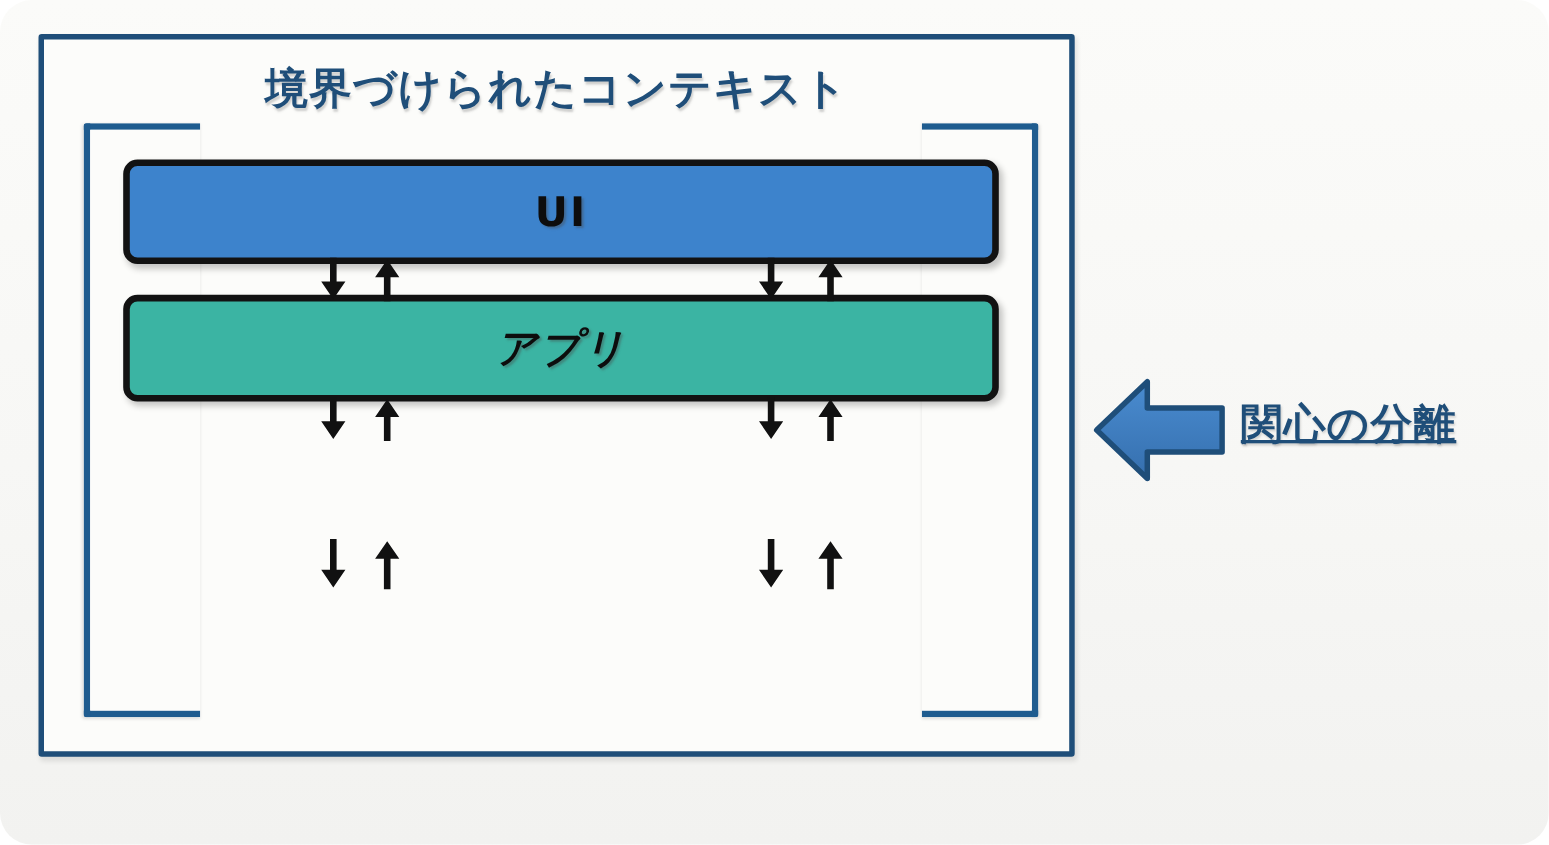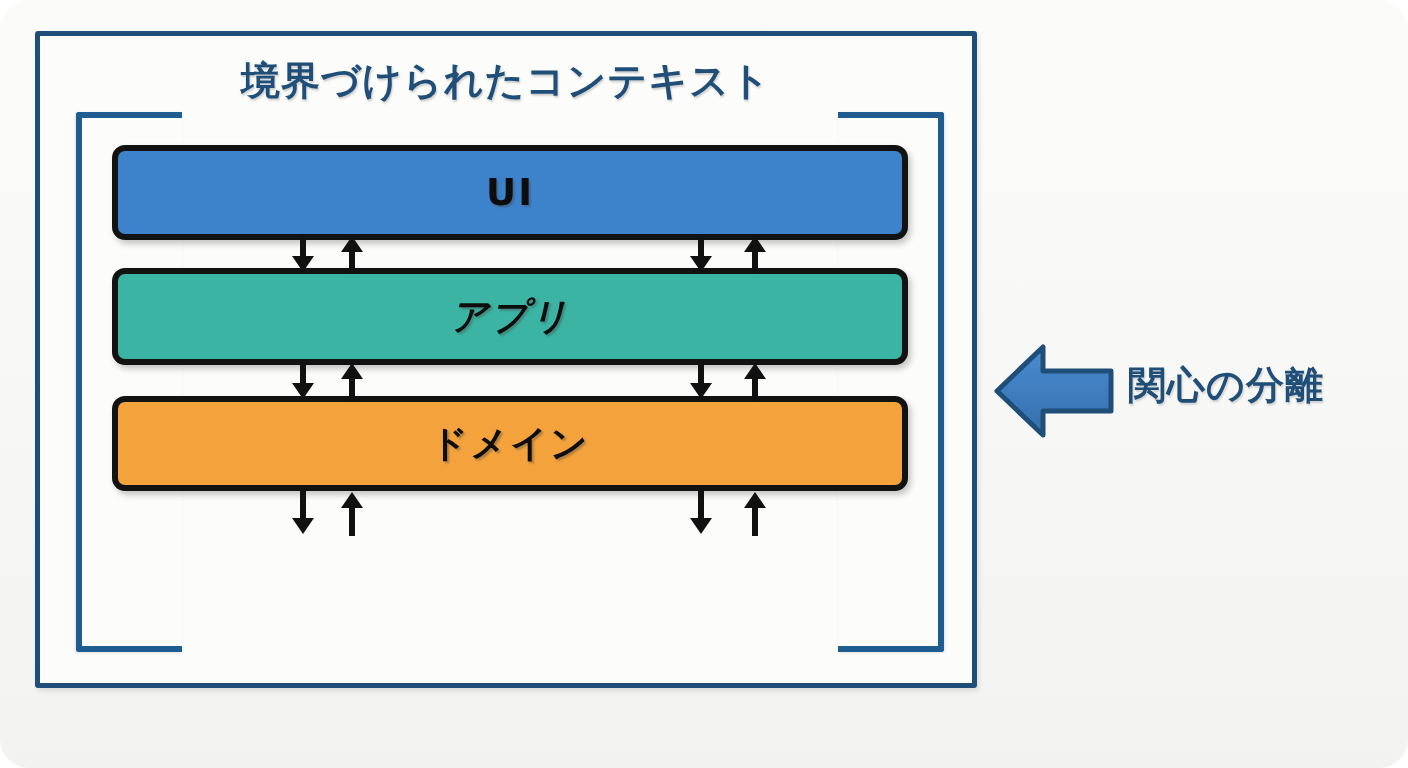--- a/index.html
+++ b/index.html
@@ -121,20 +121,21 @@
   .soc-label {
     position: absolute;
     left: 1128px;
     top: 360px;
     font-size: 38px;
     font-weight: bold;
     color: #1f4e79;
     letter-spacing: 1px;
     text-shadow: 1px 2px 2px rgba(120,120,120,0.30);
     white-space: nowrap;
+    text-decoration: underline;
   }
 </style>
 </head>
 <body>
 
 <div id="canvas">
 
   <div class="outer-frame"></div>
 
   <div class="ctx-title">境界づけられたコンテキスト</div>
@@ -143,23 +144,20 @@
   <div class="bracket bracket-tr"></div>
 
   <div class="layer layer-ui">
     <span class="layer-label txt-dark">UI</span>
   </div>
 
   <div class="layer layer-app">
     <span class="layer-label txt-dark">アプリ</span>
   </div>
 
-  <div class="layer layer-domain">
-    <span class="layer-label txt-dark">ドメイン</span>
-  </div>
 
 
   <div class="arrow" style="left:290px; top:234px;">
     <svg width="26" height="40" viewBox="0 0 26 40">
       <path d="M10 0 H16 V22 H24 L13 38 L2 22 H10 Z" fill="#111111"></path>
     </svg>
   </div>
   <div class="arrow" style="left:339px; top:234px;">
     <svg width="26" height="40" viewBox="0 0 26 40">
       <path d="M13 2 L24 18 H16 V40 H10 V18 H2 Z" fill="#111111"></path>

